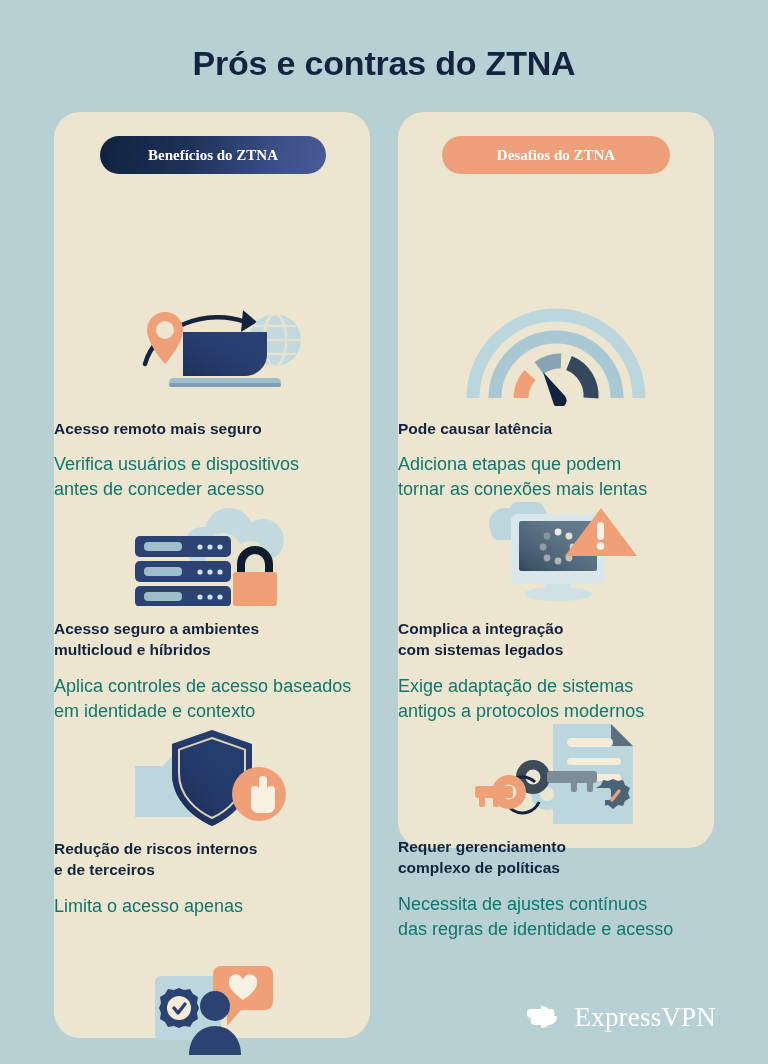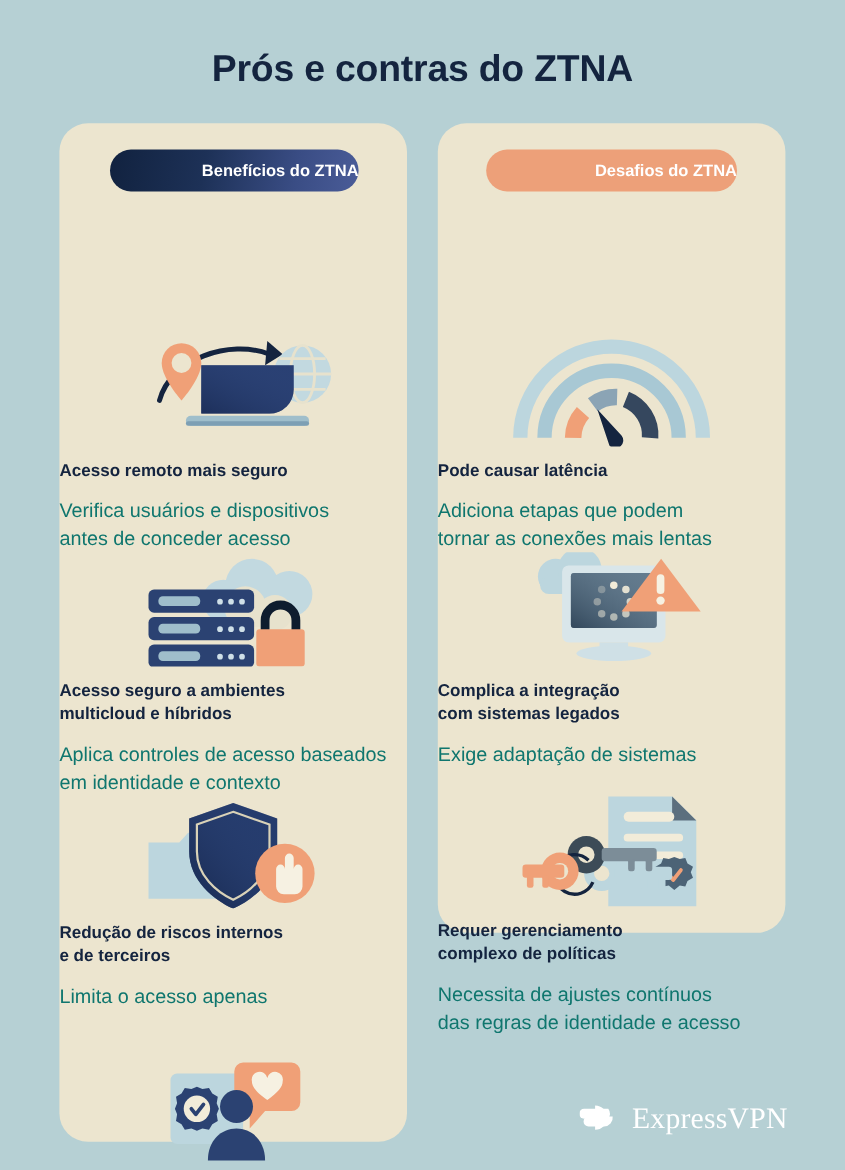--- a/index.html
+++ b/index.html
@@ -29,24 +29,25 @@
     border-radius: 26px;
   }
   #card-left  { left: 54px;  top: 112px; width: 316px; height: 926px; }
   #card-right { left: 398px; top: 112px; width: 316px; height: 736px; }
 
   .pill {
     position: absolute;
     top: 24px;
     height: 38px;
     border-radius: 19px;
-    display: flex; align-items: center; justify-content: flex-end;
+    display: flex; align-items: center; justify-content: center;
     color: #ffffff;
     font-size: 15px;
     font-weight: bold;
+    font-family: Liberation Serif, serif;
   }
   #pill-left {
     left: 46px; width: 226px;
     background: linear-gradient(100deg, #11223f 0%, #1d3157 38%, #3a4d85 75%, #4a5c98 100%);
   }
   #pill-right {
     left: 44px; width: 228px;
     background: #eda079;
   }
 
@@ -292,20 +293,21 @@
           <rect x="136" y="20" width="7" height="18" rx="3.5" fill="#f6f1e2"></rect>
           <circle cx="139.5" cy="44" r="3.8" fill="#f6f1e2"></circle>
         </svg>
       </div>
       <div class="item-title">
         <span class="ln">Complica a integração</span>
         <span class="ln">com sistemas legados</span>
       </div>
       <div class="item-desc">
         <span class="ln">Exige adaptação de sistemas</span>
+        <span class="ln">antigos a protocolos modernos</span>
       </div>
     </div>
 
     <div class="item" id="r2">
       <div class="icon-wrap">
         <svg width="190" height="104" viewBox="0 0 190 104">
           <path d="M92 4 h58 l22 22 v78 H92 Z" fill="#bcd6de"></path>
           <path d="M150 4 l22 22 h-22 z" fill="#5c6f7e"></path>
           <g fill="#f2ecd9">
             <rect x="106" y="18" width="46" height="9" rx="4.5"></rect>

